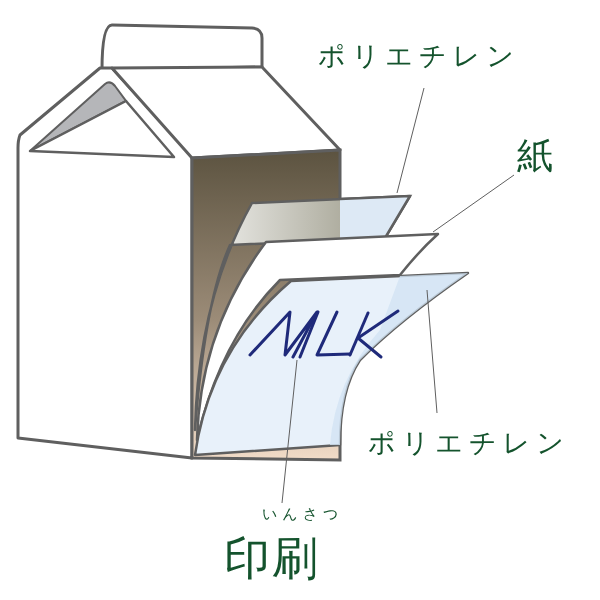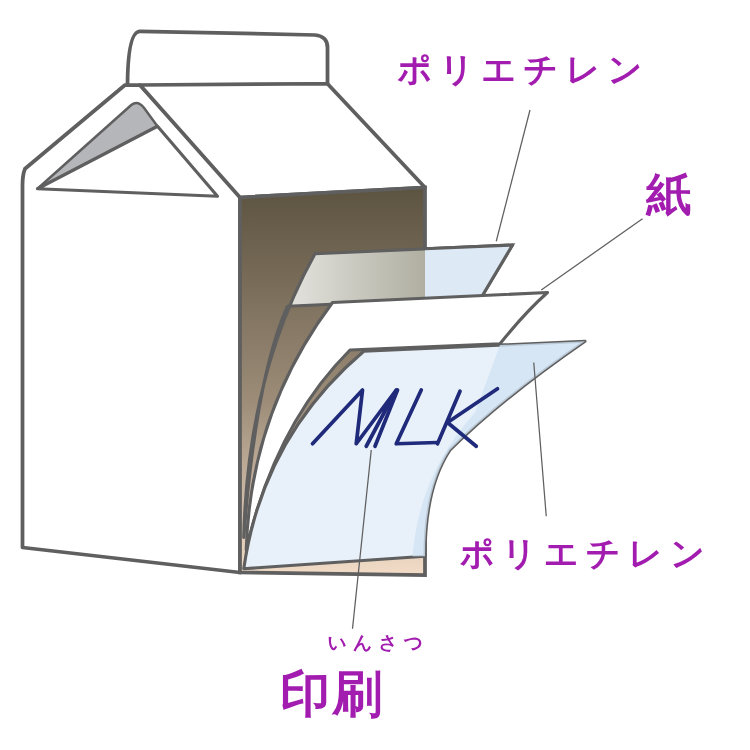--- a/index.html
+++ b/index.html
@@ -1,23 +1,23 @@
 <!DOCTYPE html>
 <html><head>
 <meta charset="utf-8">
 <style>
   html,body{margin:0;padding:0;background:#ffffff;}
   body{width:600px;height:600px;position:relative;overflow:hidden;font-family:"DejaVu Sans",sans-serif;}
   svg.art{position:absolute;left:0;top:0;}
-  .lbl{position:absolute;color:#a21caf;white-space:nowrap;letter-spacing:6px;font-weight:bold;}
+  .lbl{position:absolute;color:#14532d;white-space:nowrap;letter-spacing:6px;}
   .l-poly-top{left:318px;top:38px;font-size:27px;}
   .l-paper{left:517px;top:132px;font-size:36px;letter-spacing:0;}
   .l-poly-bottom{left:368px;top:425px;font-size:27px;}
   .l-ruby{left:226px;top:505px;font-size:15px;letter-spacing:5px;margin-left:36px;}
-  .l-print{left:224px;top:528px;font-size:40px;letter-spacing:2px;}
+  .l-print{left:224px;top:528px;font-size:46px;letter-spacing:2px;}
 </style>
 </head>
 <body>
 
 <svg class="art" width="600" height="600" viewBox="0 0 600 600">
   <defs>
     <linearGradient id="interior" x1="0" y1="0" x2="0" y2="1">
       <stop offset="0" stop-color="#5c5340"></stop>
       <stop offset="0.55" stop-color="#9c8c78"></stop>
       <stop offset="1" stop-color="#f2dcc8"></stop>

